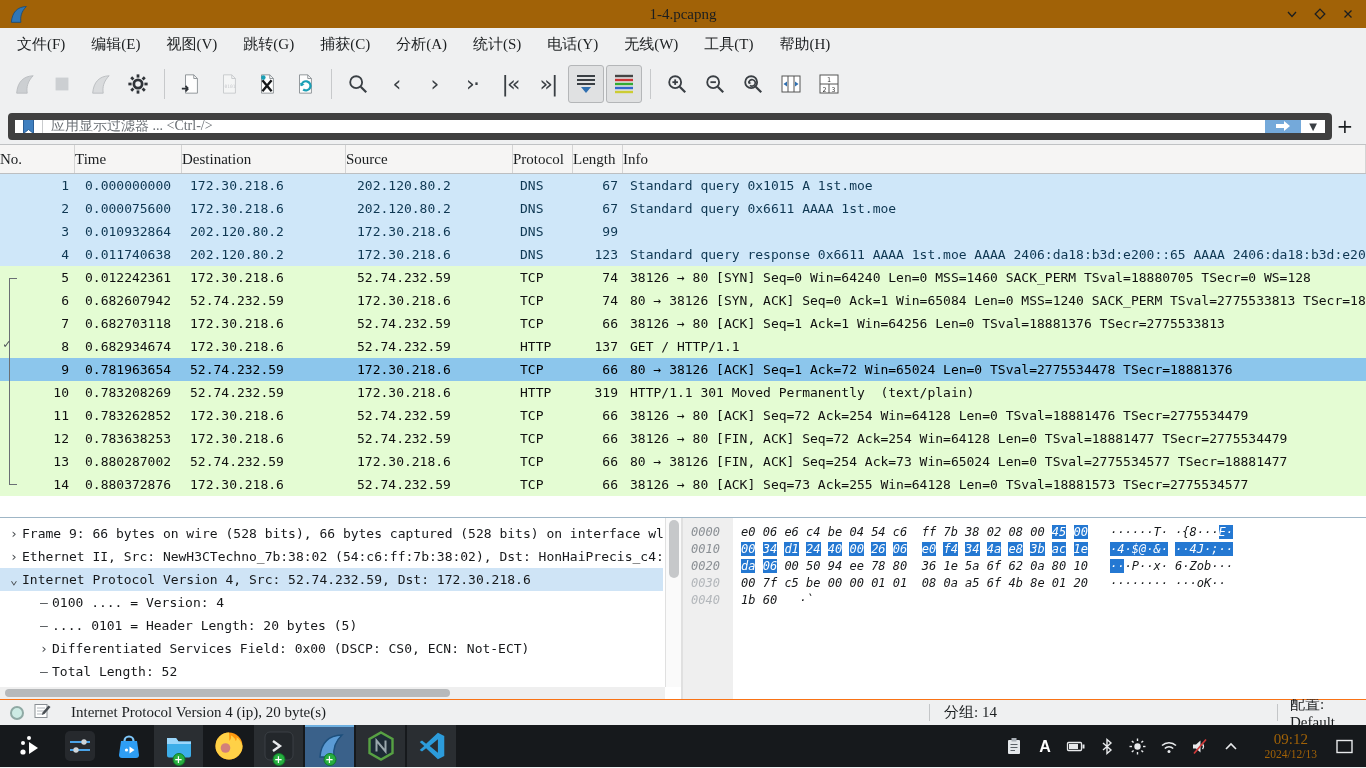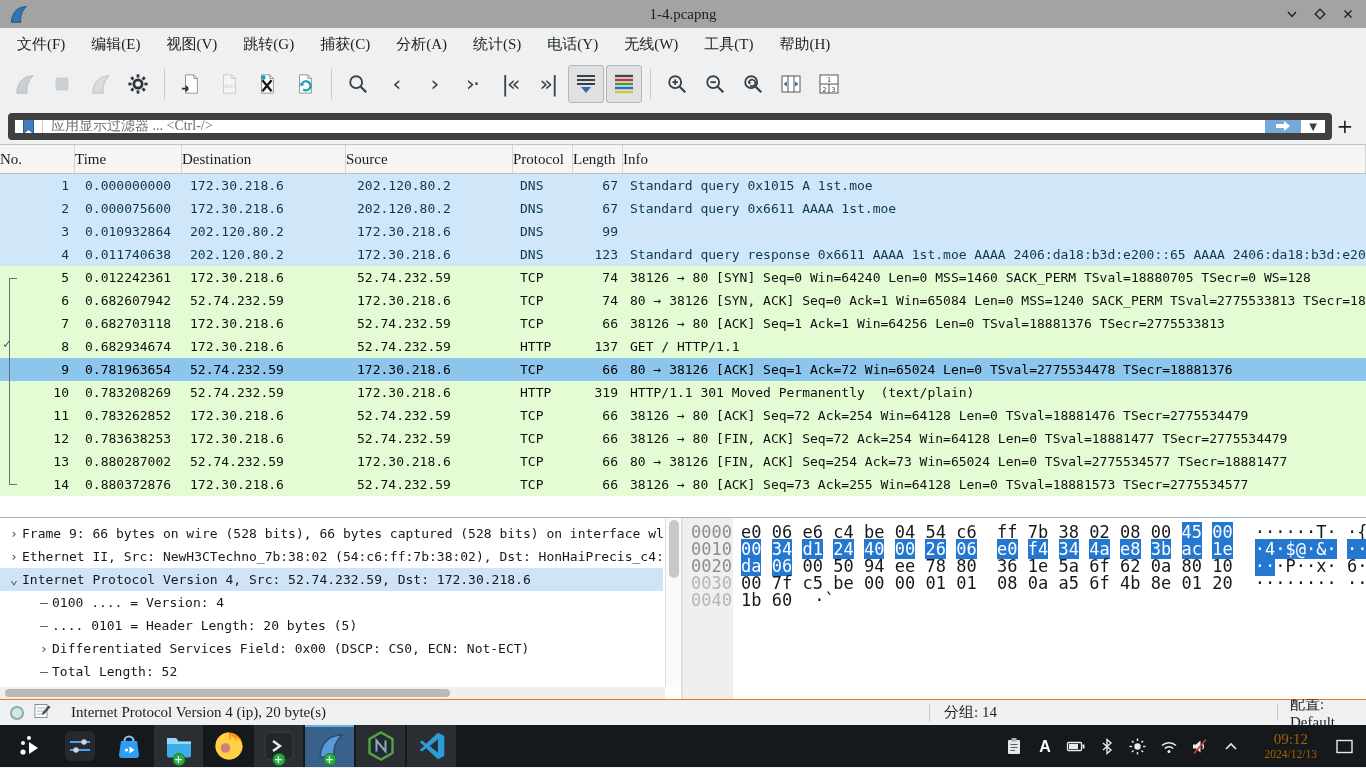--- a/index.html
+++ b/index.html
@@ -1,21 +1,21 @@
 <!DOCTYPE html>
 <html><head>
 <meta charset="utf-8">
 <style>
   * { margin:0; padding:0; box-sizing:border-box; }
   html,body { width:1366px; height:768px; overflow:hidden; background:#eff0f1;
     font-family:"Liberation Serif", serif; }
   .screen { position:relative; width:1366px; height:768px; display:flex; flex-direction:column; }
 
   
-  .titlebar { height:28px; background:#a3a3a3; display:flex; align-items:center; position:relative;
+  .titlebar { height:28px; background:#a16207; display:flex; align-items:center; position:relative;
     border-bottom:0; }
   .titlebar .appicon { margin-left:8px; width:20px; height:20px; }
   .titlebar .title { position:absolute; left:0; right:0; text-align:center; font-size:15px; color:#1b1e20; }
   .winctl { position:absolute; right:10px; top:0; height:28px; display:flex; align-items:center; gap:12px; }
   .winctl span { width:16px; height:16px; display:inline-flex; align-items:center; justify-content:center; cursor:default; }
 
   
   .menubar { height:32px; display:flex; align-items:center; padding-left:4px; font-size:15px; color:#1b1e20; }
   .menubar .mitem { padding:3px 13px; border-radius:2px; }
 
@@ -74,21 +74,21 @@
   .dline { height:23px; line-height:23px; white-space:pre; display:flex; overflow:hidden; }
   .dline.sel { background:#cfe4f6; }
   .dexp { width:16px; text-align:center; color:#45494d; flex:0 0 auto; }
   .dtxt { flex:1; overflow:hidden; }
   .vscroll { position:absolute; right:0; top:0; bottom:12px; width:16px; background:#fafafa; border-left:1px solid #e0e0e0; }
   .vthumb { position:absolute; top:2px; left:3px; width:10px; height:58px; background:#c6c8ca; border-radius:5px; }
   .hscroll { position:absolute; left:0; right:16px; bottom:0; height:12px; background:#efefef; }
   .hthumb { position:absolute; left:5px; top:2px; width:445px; height:8px; background:#b7b9bb; border-radius:4px; }
   .psplit { width:2px; background:#e0e0e0; }
   .hex { flex:1; background:#fff; position:relative; overflow:hidden;
-    font-family:"DejaVu Sans Mono",monospace; font-size:17px; color:#16181a; }
+    font-family:"DejaVu Sans Mono",monospace; font-size:12px; color:#16181a;font-style:italic; }
   .hexcol { position:absolute; left:0; top:0; bottom:0; width:50px; background:#efefef; }
   .hrows { position:absolute; top:6px; left:0; right:0; }
   .hrow { height:17px; line-height:17px; white-space:pre; display:flex; }
   .hoff { width:50px; padding-left:8px; color:#8a8f94; flex:0 0 auto; }
   .hoff.dim { color:#b2b6ba; }
   .hbytes { padding-left:8px; white-space:pre; }
   .hascii { padding-left:22px; white-space:pre; }
   .bsel { background:#2478d2; color:#fff; }
 
   

